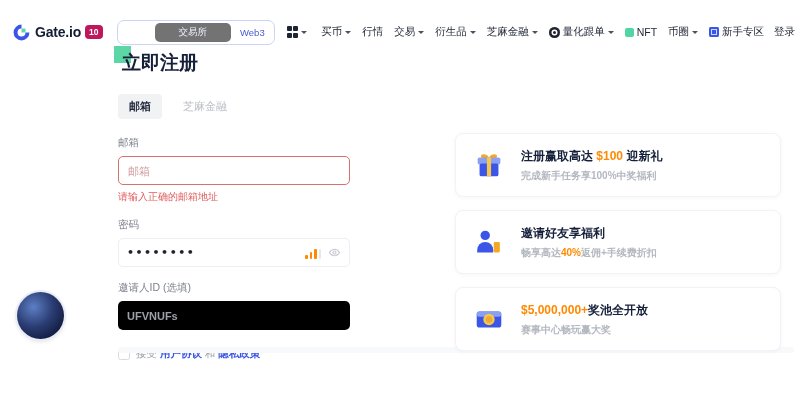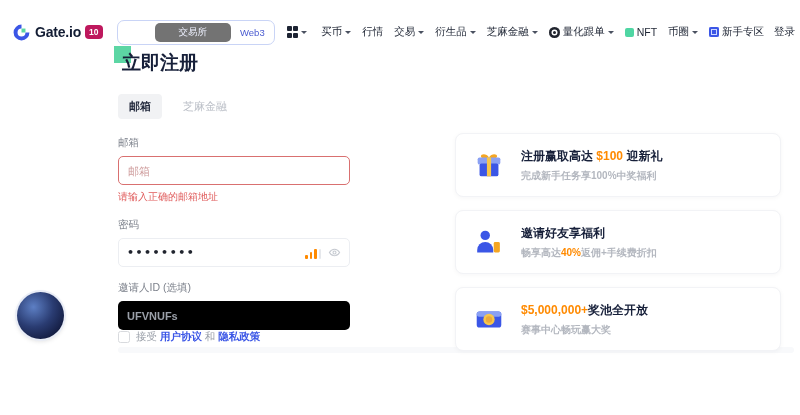--- a/index.html
+++ b/index.html
@@ -63,21 +63,21 @@
     font-family:"DejaVu Sans",sans-serif; }
   .pw-right { display:flex; align-items:flex-end; gap:7px; }
   .strength { display:flex; align-items:flex-end; gap:2px; height:11px; }
   .strength i { width:2.5px; border-radius:1px; display:block; }
   .s1 { height:4px; background:#ff8a00; } .s2 { height:7px; background:#ff8a00; }
   .s3 { height:10px; background:#ff8a00; } .s4 { height:10px; background:#e6e8ec; }
   .invite-group { margin-top:14px; }
   .invite-input { width:100%; height:29px; background:#000000; border:none;
     border-radius:5px; padding:0 9px; font-size:11px; color:#9ba0a9; outline:none;
     font-family:"Liberation Sans",sans-serif;font-weight:bold; }
-  .agree-row { display:flex; align-items:center; gap:6px; 
+  .agree-row { display:flex; align-items:center; gap:6px; margin-top:17px;
     font-size:10.5px; color:#9ba0a9; }
   .checkbox { width:12px; height:12px; border:1px solid #d8dade; border-radius:2.5px;
     background:#fff; flex:none; cursor:pointer; }
   .link { color:#3B56E6; font-weight:bold; cursor:pointer; }
   .bottom-divider { position:absolute; left:118px; top:347px; width:676px; height:6px;
     background:#f8f9fb; border-radius:3px; }
 
   
   .right-col { position:absolute; left:455px; top:133px; width:326px; }
   .card { height:64px; border:1px solid #f2f3f6; border-radius:8px;

